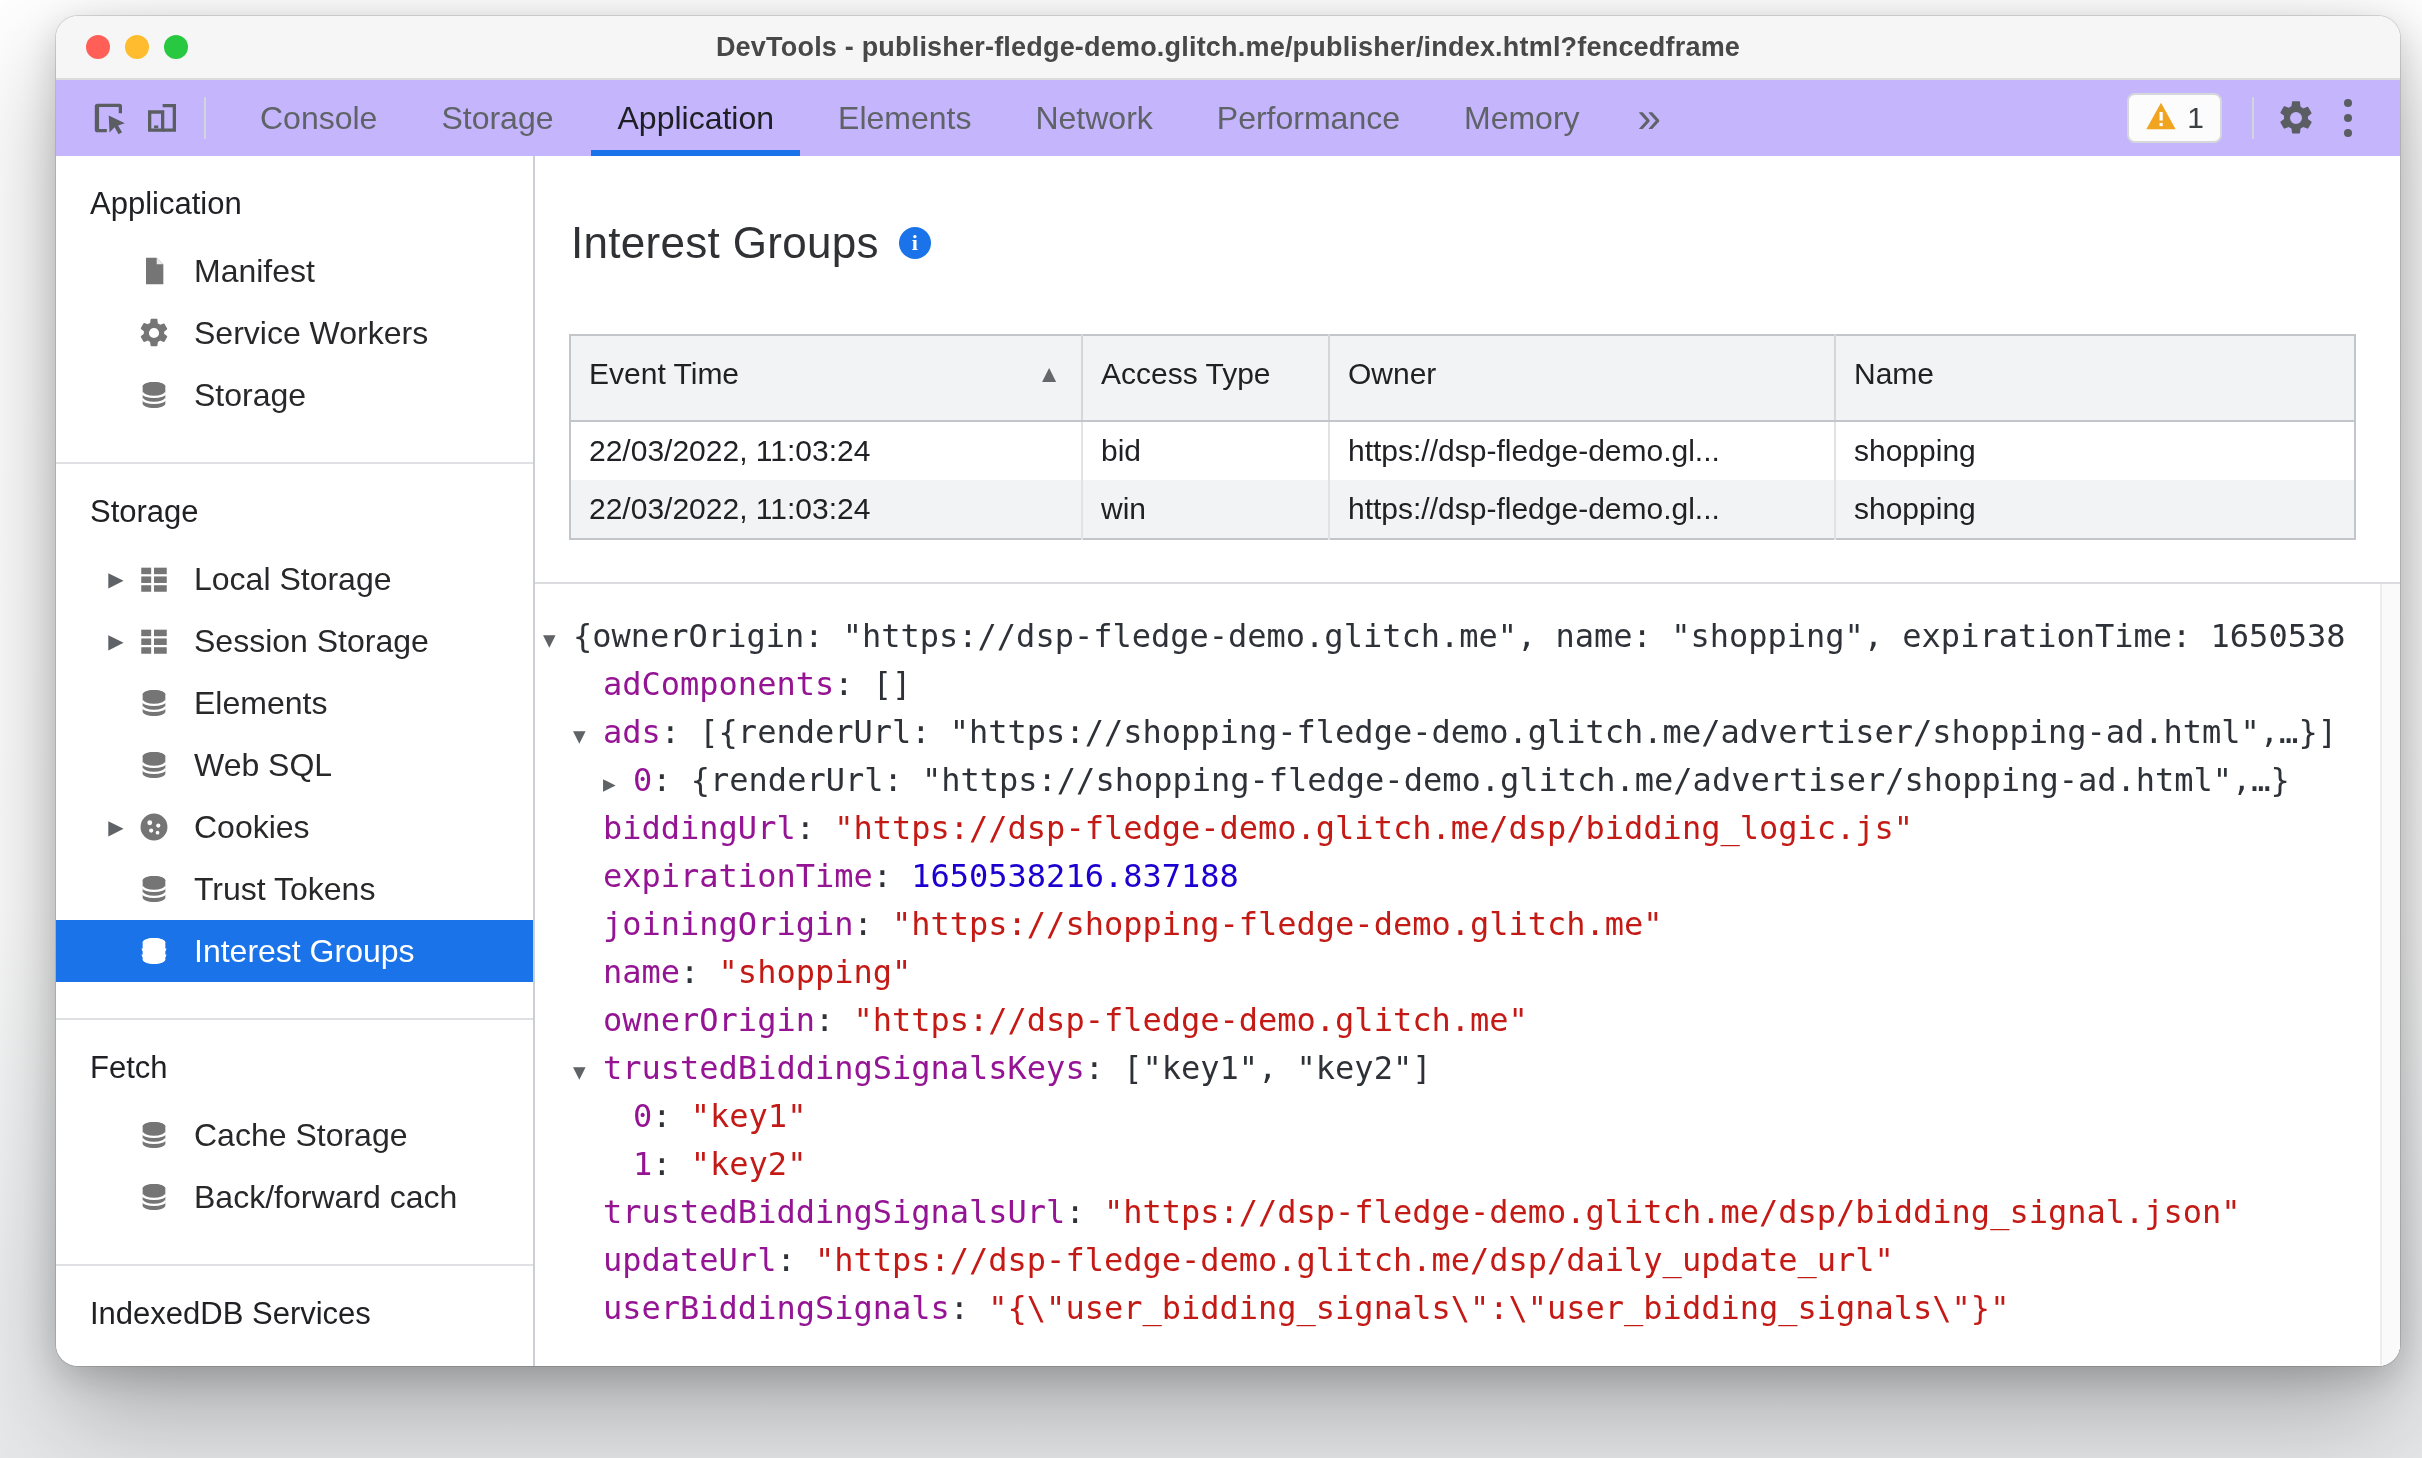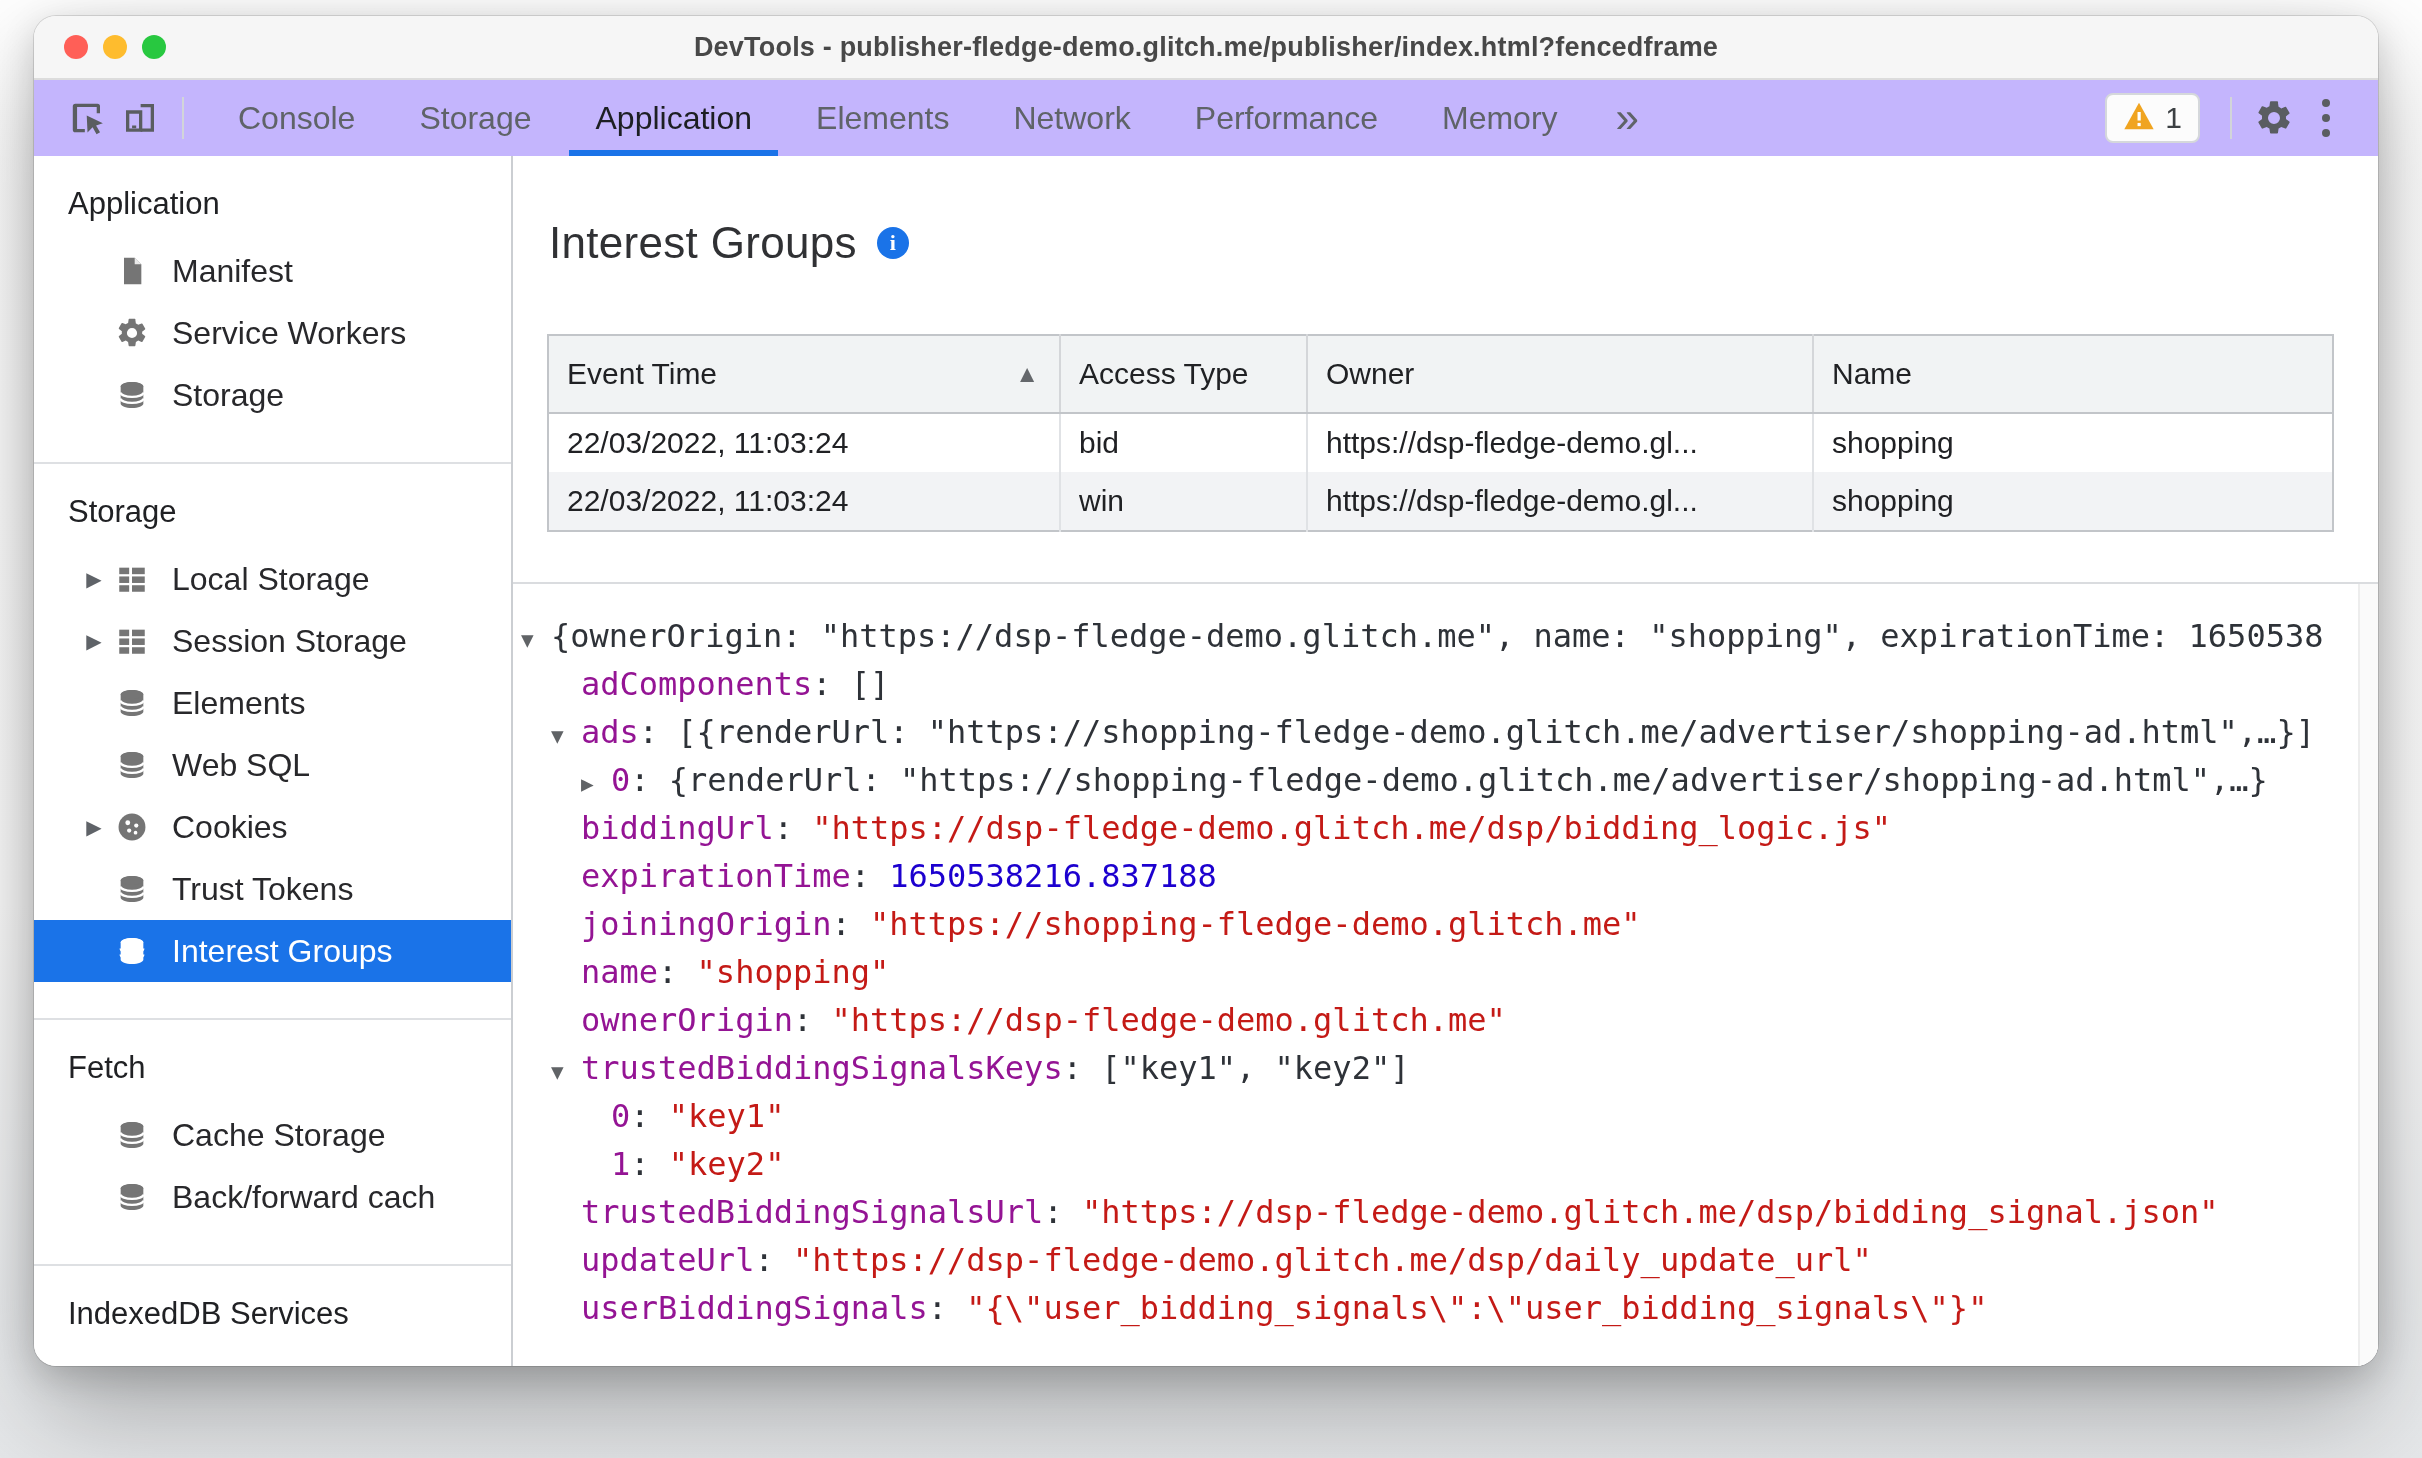--- a/index.html
+++ b/index.html
@@ -3,21 +3,21 @@
 <meta charset="utf-8">
 <style>
   html,body{margin:0;padding:0;}
   body{
     width:2422px;height:1458px;overflow:hidden;
     background:linear-gradient(180deg,#ffffff 0%,#fdfdfd 62%,#eceef0 93%,#e6e8ea 100%);
     font-family:"Liberation Sans","DejaVu Sans",sans-serif;
     -webkit-font-smoothing:antialiased;
   }
   .window{
-    position:absolute;left:34px;top:16px;width:2344px;height:1350px;
+    position:absolute;left:56px;top:16px;width:2344px;height:1350px;
     background:#ffffff;border-radius:22px;overflow:hidden;
     box-shadow:0 44px 110px rgba(0,0,0,.30),0 10px 34px rgba(0,0,0,.16),0 0 0 1px rgba(0,0,0,.12);
   }
   
   .titlebar{position:relative;height:62px;background:#f6f6f6;border-bottom:2px solid #dcdcdc;}
   .traffic{position:absolute;left:30px;top:0;height:62px;display:flex;align-items:center;gap:15px;}
   .tl{width:24px;height:24px;border-radius:50%;display:inline-block;}
   .tl.red{background:var(--tl-red);}
   .tl.yellow{background:var(--tl-yellow);}
   .tl.green{background:var(--tl-green);}
@@ -58,21 +58,21 @@
   .main{position:relative;flex:1;background:#fff;overflow:hidden;}
   .main-header{position:absolute;top:62px;left:36px;display:flex;align-items:center;}
   .main-header h1{margin:0;font-size:44px;font-weight:400;color:#303134;letter-spacing:.3px;}
   .info-dot{width:32px;height:32px;border-radius:50%;background:var(--accent);color:#fff;
     display:flex;align-items:center;justify-content:center;font-size:22px;font-weight:700;margin-left:20px;
     font-family:"Liberation Serif","DejaVu Serif",serif;}
   .tablewrap{position:absolute;top:178px;left:34px;}
   table{border-collapse:collapse;table-layout:fixed;border:2px solid #c2c5c9;}
   th,td{overflow:hidden;white-space:nowrap;text-overflow:clip;}
   th{height:76px;background:#f1f3f4;font-weight:400;font-size:30px;color:#202124;
-    text-align:left;padding:0 20px 0 18px;border-right:2px solid #d4d6d9;border-bottom:2px solid #c2c5c9;}
+    text-align:left;padding:0 20px 8px 18px;border-right:2px solid #d4d6d9;border-bottom:2px solid #c2c5c9;}
   th:last-child{border-right:none;}
   th .thflex{display:flex;align-items:center;justify-content:space-between;}
   .sort{font-size:24px;color:#64676b;margin-left:12px;}
   td{height:58px;font-size:30px;color:#202124;padding:0 18px;border-right:2px solid #e0e2e5;}
   td:last-child{border-right:none;}
   tr.alt td{background:#f2f3f5;}
   
   .tree-panel{position:absolute;left:0;right:0;top:426px;bottom:0;border-top:2px solid #dadcdf;
     background:#fff;padding:28px 20px 0 8px;overflow:hidden;}
   .tree-line{height:48px;line-height:48px;white-space:nowrap;overflow:hidden;

